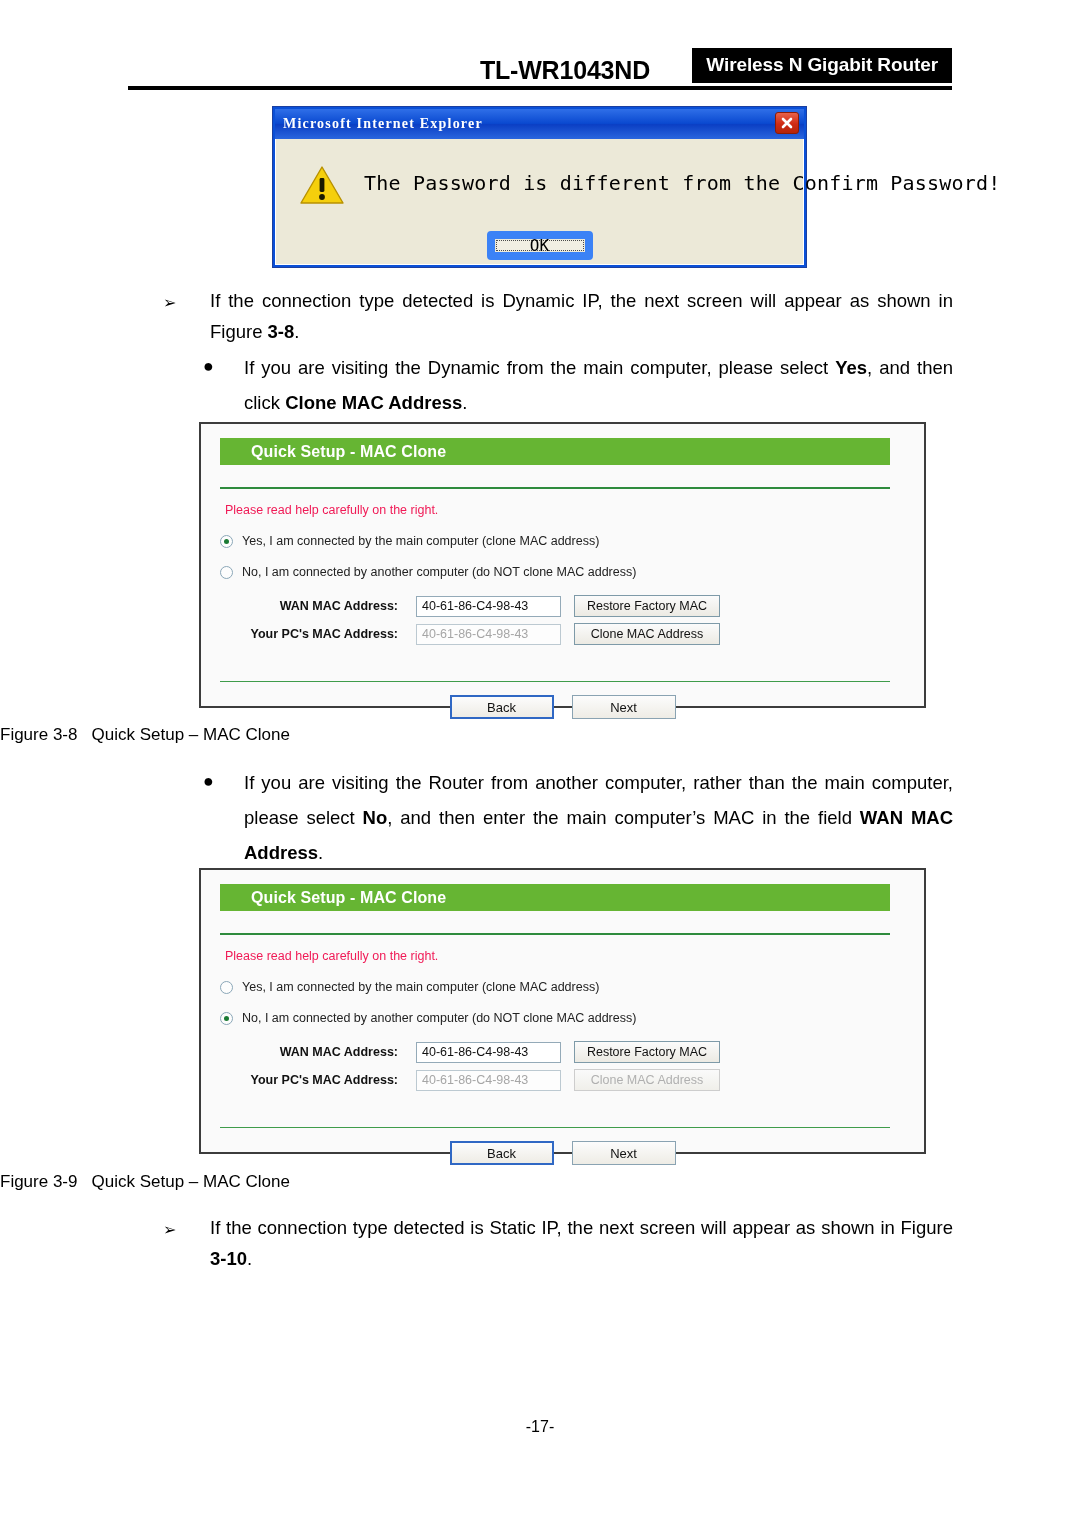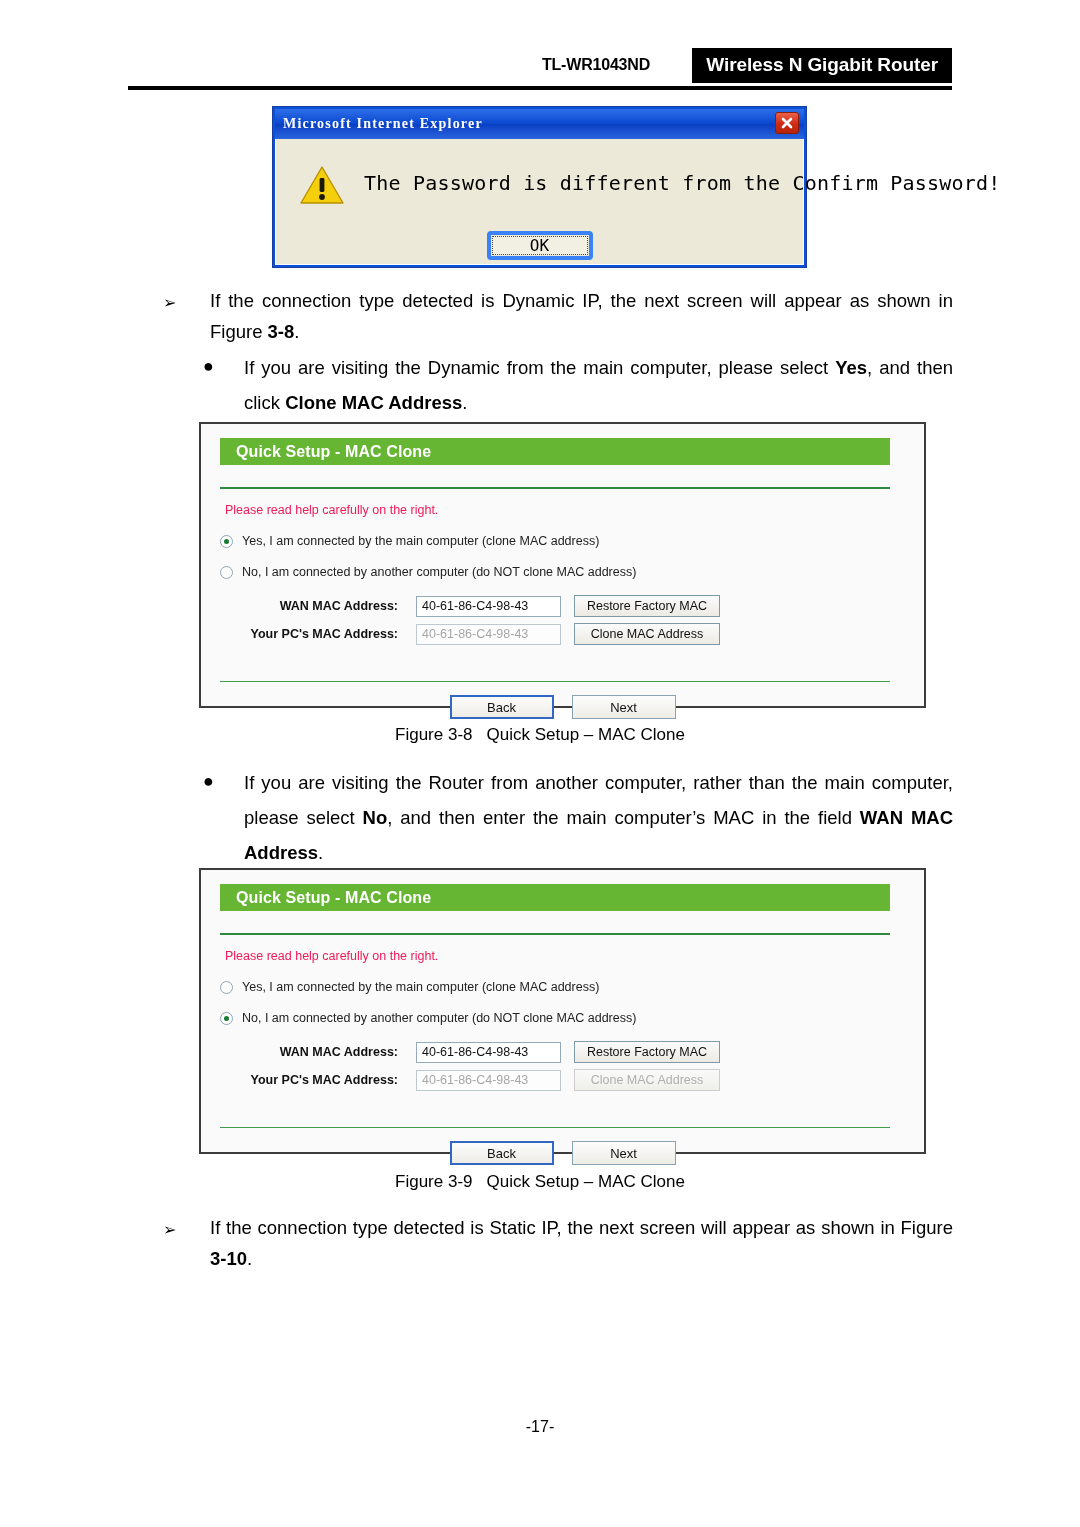--- a/index.html
+++ b/index.html
@@ -21,21 +21,21 @@
     position: absolute;
     left: 128px;
     top: 48px;
     width: 824px;
     height: 44px;
   }
   .hdr-model {
     position: absolute;
     right: 302px;
     top: 8px;
-    font-size: 16px;
+    font-size: 25px;
     font-weight: bold;
     letter-spacing: -0.2px;
     white-space: nowrap;
     color: #000;
   }
   .hdr-badge {
     position: absolute;
     right: 0px;
     top: 0px;
     background: #000000;
@@ -128,21 +128,21 @@
     position: absolute;
     left: 0;
     right: 0;
     top: 92px;
     display: flex;
     justify-content: center;
   }
   .ie-ok {
     width: 106px;
     height: 29px;
-    border: 4px solid #3b82f6;
+    border: 8px solid #3b82f6;
     border-radius: 4px;
     background: #ece9d8;
     display: flex;
     align-items: center;
     justify-content: flex-end;
     box-sizing: border-box;
     padding: 1px;
   }
   .ie-ok-inner {
     width: 100%;
@@ -196,21 +196,20 @@
     margin-left: 41px;
     text-align: justify;
     text-justify: inter-word;
   }
   .b { font-weight: bold; }
 
   .fig-caption {
     position: absolute;
     width: 1080px;
     left: 0;
-    text-align: center;
     font-size: 17px;
     color: #000;
   }
   .fig-caption .gap { display: inline-block; width: 14px; }
 
   .page-num {
     position: absolute;
     width: 1080px;
     left: 0;
     top: 1418px;
@@ -228,21 +227,21 @@
     border: 2px solid #3c3c3c;
     box-sizing: border-box;
     font-family: "Liberation Sans", sans-serif;
   }
   .rp-headbar {
     margin: 14px 34px 0 19px;
     height: 27px;
     background: #66b533;
     display: flex;
     align-items: center;
-    padding-left: 16px;
+    padding-left: 31px;
     box-sizing: border-box;
   }
   .rp-headbar span {
     color: #ffffff;
     font-size: 16px;
     font-weight: bold;
     letter-spacing: 0.1px;
   }
   .rp-divider {
     margin: 22px 34px 0 19px;

